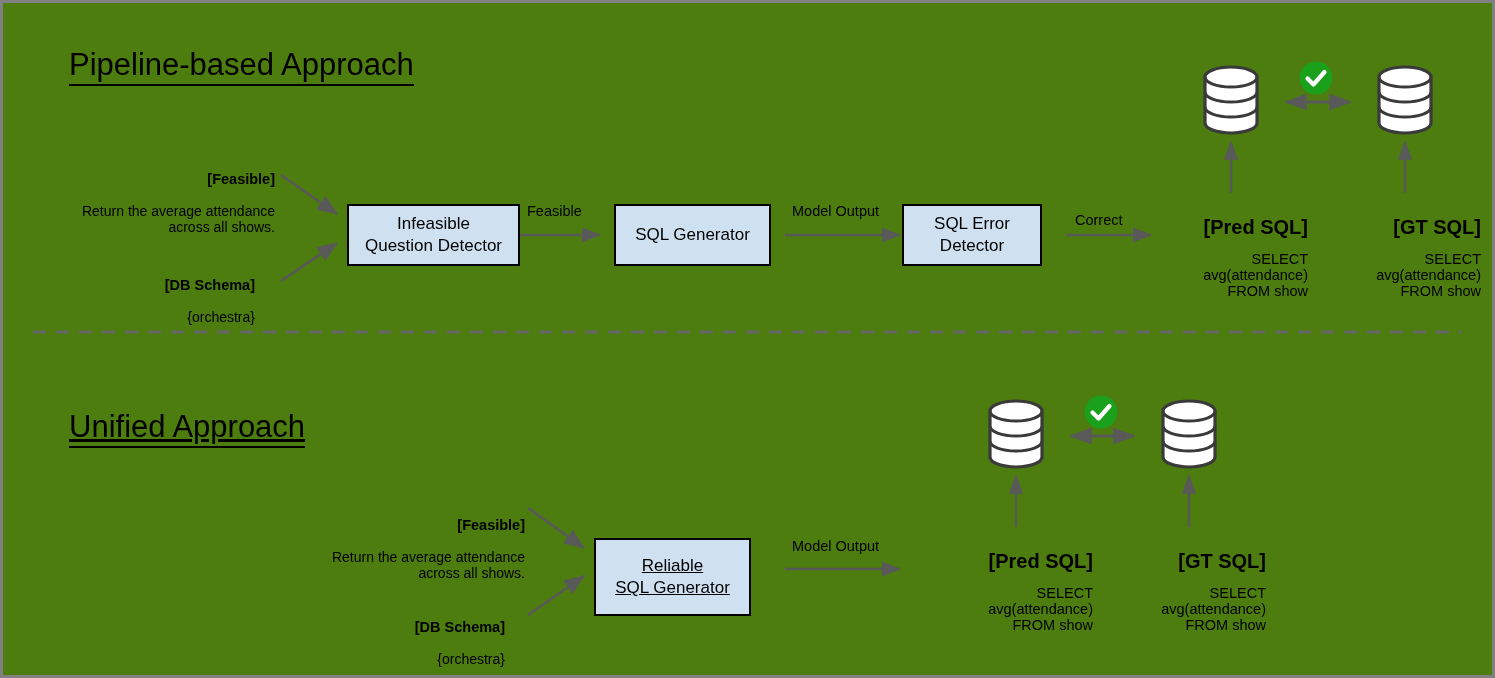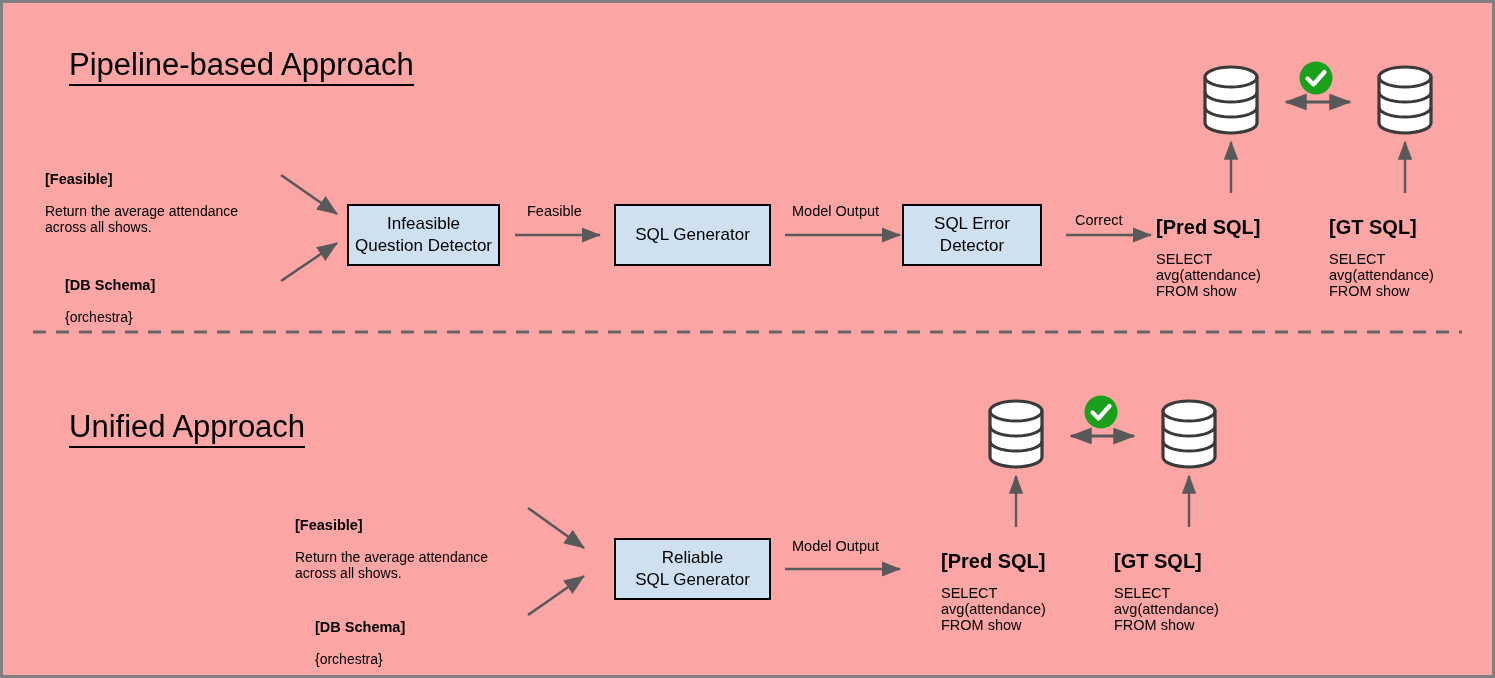--- a/index.html
+++ b/index.html
@@ -8,21 +8,21 @@
     background:#ffffff;
     font-family:"Liberation Sans","DejaVu Sans",sans-serif;
     color:#000;
     overflow:hidden;
   }
   #canvas{
     position:relative;
     width:1495px;height:678px;
     box-sizing:border-box;
     border:3px solid #808080;
-    background:#fca5a5;
+    background:#4d7c0f;
   }
   .abs{position:absolute;}
 
   
   .section-title{
     font-size:31px;
     line-height:36px;
     letter-spacing:0px;
     color:#000;
     white-space:nowrap;
@@ -41,21 +41,21 @@
     justify-content:center;
     text-align:center;
     font-size:17px;
     line-height:22px;
     color:#000;
     white-space:pre-line;
   }
 
   
   .txt{
-    text-align:left;
+    text-align:right;
     white-space:pre-line;
     color:#000;
   }
   .txt .hdr{font-weight:bold;display:block;}
   .txt .body{display:block;}
 
   .io-block{font-size:14px;line-height:16px;}
   .io-block .hdr{font-size:14.5px;}
   .sql-block{font-size:14.5px;line-height:16px;}
   .sql-block .hdr{font-size:20px;}
@@ -178,21 +178,21 @@
     <span class="hdr">[Feasible]</span>
     <span class="body">Return the average attendance
 across all shows.</span>
   </div>
 
   <div class="abs txt io-block" style="left:62px;top:258px;width:190px;">
     <span class="hdr">[DB Schema]</span>
     <span class="body">{orchestra}</span>
   </div>
 
-  <div class="abs proc-box" style="left:344px;top:201px;width:153px;height:62px;">Infeasible
+  <div class="abs proc-box" style="left:344px;top:201px;width:173px;height:62px;">Infeasible
 Question Detector</div>
 
   <div class="abs edge-label" style="left:524px;top:200px;">Feasible</div>
 
   <div class="abs proc-box" style="left:611px;top:201px;width:157px;height:62px;">SQL Generator</div>
 
   <div class="abs edge-label" style="left:789px;top:200px;">Model Output</div>
 
   <div class="abs proc-box" style="left:899px;top:201px;width:140px;height:62px;">SQL Error
 Detector</div>
@@ -206,34 +206,34 @@
 FROM show</span>
   </div>
 
   <div class="abs txt sql-block" style="left:1326px;top:200px;width:152px;">
     <span class="hdr">[GT SQL]</span>
     <span class="body">SELECT
 avg(attendance)
 FROM show</span>
   </div>
 
-  <div class="abs section-title" style="left:66px;top:406px;">Unified Approach</div>
+  <div class="abs section-title" style="left:66px;top:406px;text-decoration:underline;">Unified Approach</div>
 
   <div class="abs txt io-block" style="left:292px;top:498px;width:230px;">
     <span class="hdr">[Feasible]</span>
     <span class="body">Return the average attendance
 across all shows.</span>
   </div>
 
   <div class="abs txt io-block" style="left:312px;top:600px;width:190px;">
     <span class="hdr">[DB Schema]</span>
     <span class="body">{orchestra}</span>
   </div>
 
-  <div class="abs proc-box" style="left:611px;top:535px;width:157px;height:62px;">Reliable
+  <div class="abs proc-box" style="left:591px;top:535px;width:157px;height:78px;text-decoration:underline;">Reliable
 SQL Generator</div>
 
   <div class="abs edge-label" style="left:789px;top:535px;">Model Output</div>
 
   <div class="abs txt sql-block" style="left:938px;top:534px;width:152px;">
     <span class="hdr">[Pred SQL]</span>
     <span class="body">SELECT
 avg(attendance)
 FROM show</span>
   </div>

